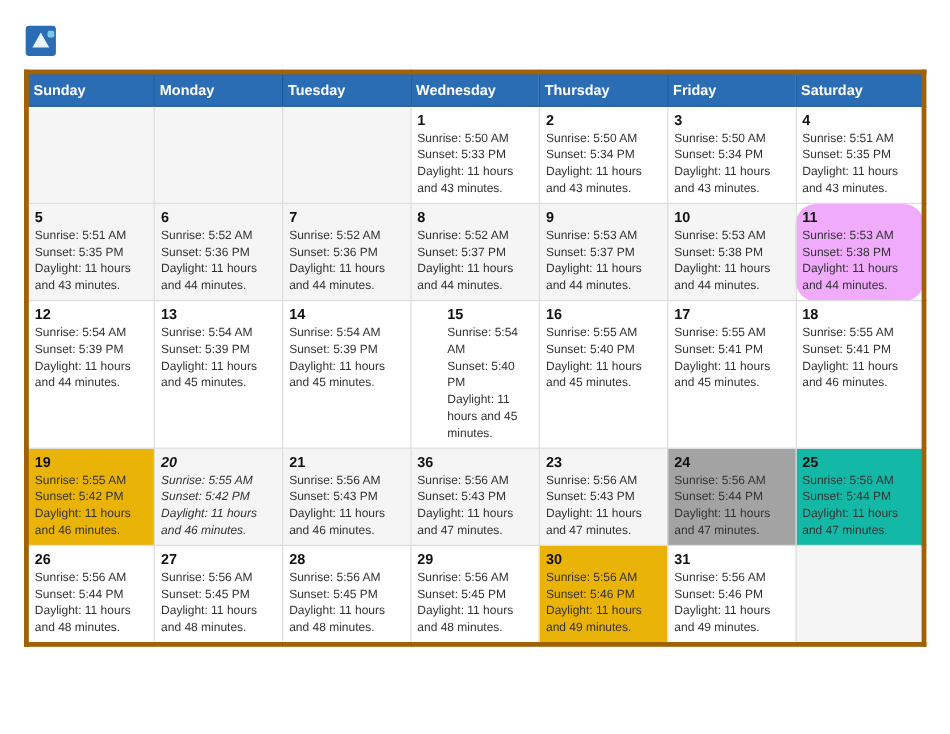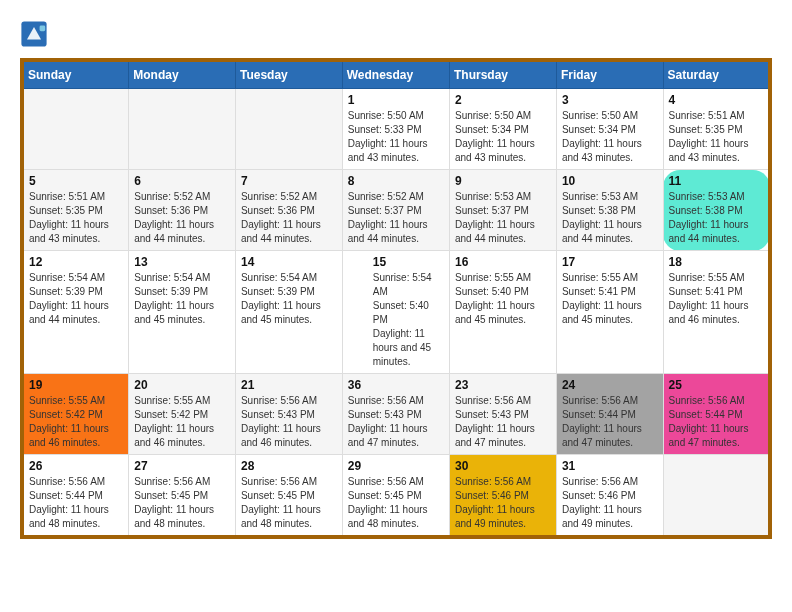--- a/index.html
+++ b/index.html
@@ -185,21 +185,21 @@
           <div class="day-info" style="white-space: pre-line;">Sunrise: 5:53 AM
 Sunset: 5:37 PM
 Daylight: 11 hours and 44 minutes.</div>
         </td>
         <td style="background: rgb(245, 245, 245);">
           <span class="day-number">10</span>
           <div class="day-info" style="white-space: pre-line;">Sunrise: 5:53 AM
 Sunset: 5:38 PM
 Daylight: 11 hours and 44 minutes.</div>
         </td>
-        <td style="background: #5eead4; border-radius: 17px;">
+        <td style="background: #f0abfc; border-radius: 17px;">
           <span class="day-number">11</span>
           <div class="day-info" style="white-space: pre-line;">Sunrise: 5:53 AM
 Sunset: 5:38 PM
 Daylight: 11 hours and 44 minutes.</div>
         </td>
       </tr>
       <tr>
         <td style="background: rgb(255, 255, 255);">
           <span class="day-number">12</span>
           <div class="day-info" style="white-space: pre-line;">Sunrise: 5:54 AM
@@ -237,27 +237,27 @@
 Daylight: 11 hours and 45 minutes.</div>
         </td>
         <td style="background: rgb(255, 255, 255);">
           <span class="day-number">18</span>
           <div class="day-info" style="white-space: pre-line;">Sunrise: 5:55 AM
 Sunset: 5:41 PM
 Daylight: 11 hours and 46 minutes.</div>
         </td>
       </tr>
       <tr>
-        <td style="background: #f97316;">
+        <td style="background: #eab308;">
           <span class="day-number">19</span>
           <div class="day-info" style="white-space: pre-line;">Sunrise: 5:55 AM
 Sunset: 5:42 PM
 Daylight: 11 hours and 46 minutes.</div>
         </td>
-        <td style="background: rgb(245, 245, 245);">
+        <td style="background: rgb(245, 245, 245); font-style: italic;">
           <span class="day-number">20</span>
           <div class="day-info" style="white-space: pre-line;">Sunrise: 5:55 AM
 Sunset: 5:42 PM
 Daylight: 11 hours and 46 minutes.</div>
         </td>
         <td style="background: rgb(245, 245, 245);">
           <span class="day-number">21</span>
           <div class="day-info" style="white-space: pre-line;">Sunrise: 5:56 AM
 Sunset: 5:43 PM
 Daylight: 11 hours and 46 minutes.</div>
@@ -273,21 +273,21 @@
           <div class="day-info" style="white-space: pre-line;">Sunrise: 5:56 AM
 Sunset: 5:43 PM
 Daylight: 11 hours and 47 minutes.</div>
         </td>
         <td style="background: #a3a3a3;">
           <span class="day-number">24</span>
           <div class="day-info" style="white-space: pre-line;">Sunrise: 5:56 AM
 Sunset: 5:44 PM
 Daylight: 11 hours and 47 minutes.</div>
         </td>
-        <td style="background: #ec4899;">
+        <td style="background: #14b8a6;">
           <span class="day-number">25</span>
           <div class="day-info" style="white-space: pre-line;">Sunrise: 5:56 AM
 Sunset: 5:44 PM
 Daylight: 11 hours and 47 minutes.</div>
         </td>
       </tr>
       <tr>
         <td style="background: rgb(255, 255, 255);">
           <span class="day-number">26</span>
           <div class="day-info" style="white-space: pre-line;">Sunrise: 5:56 AM

